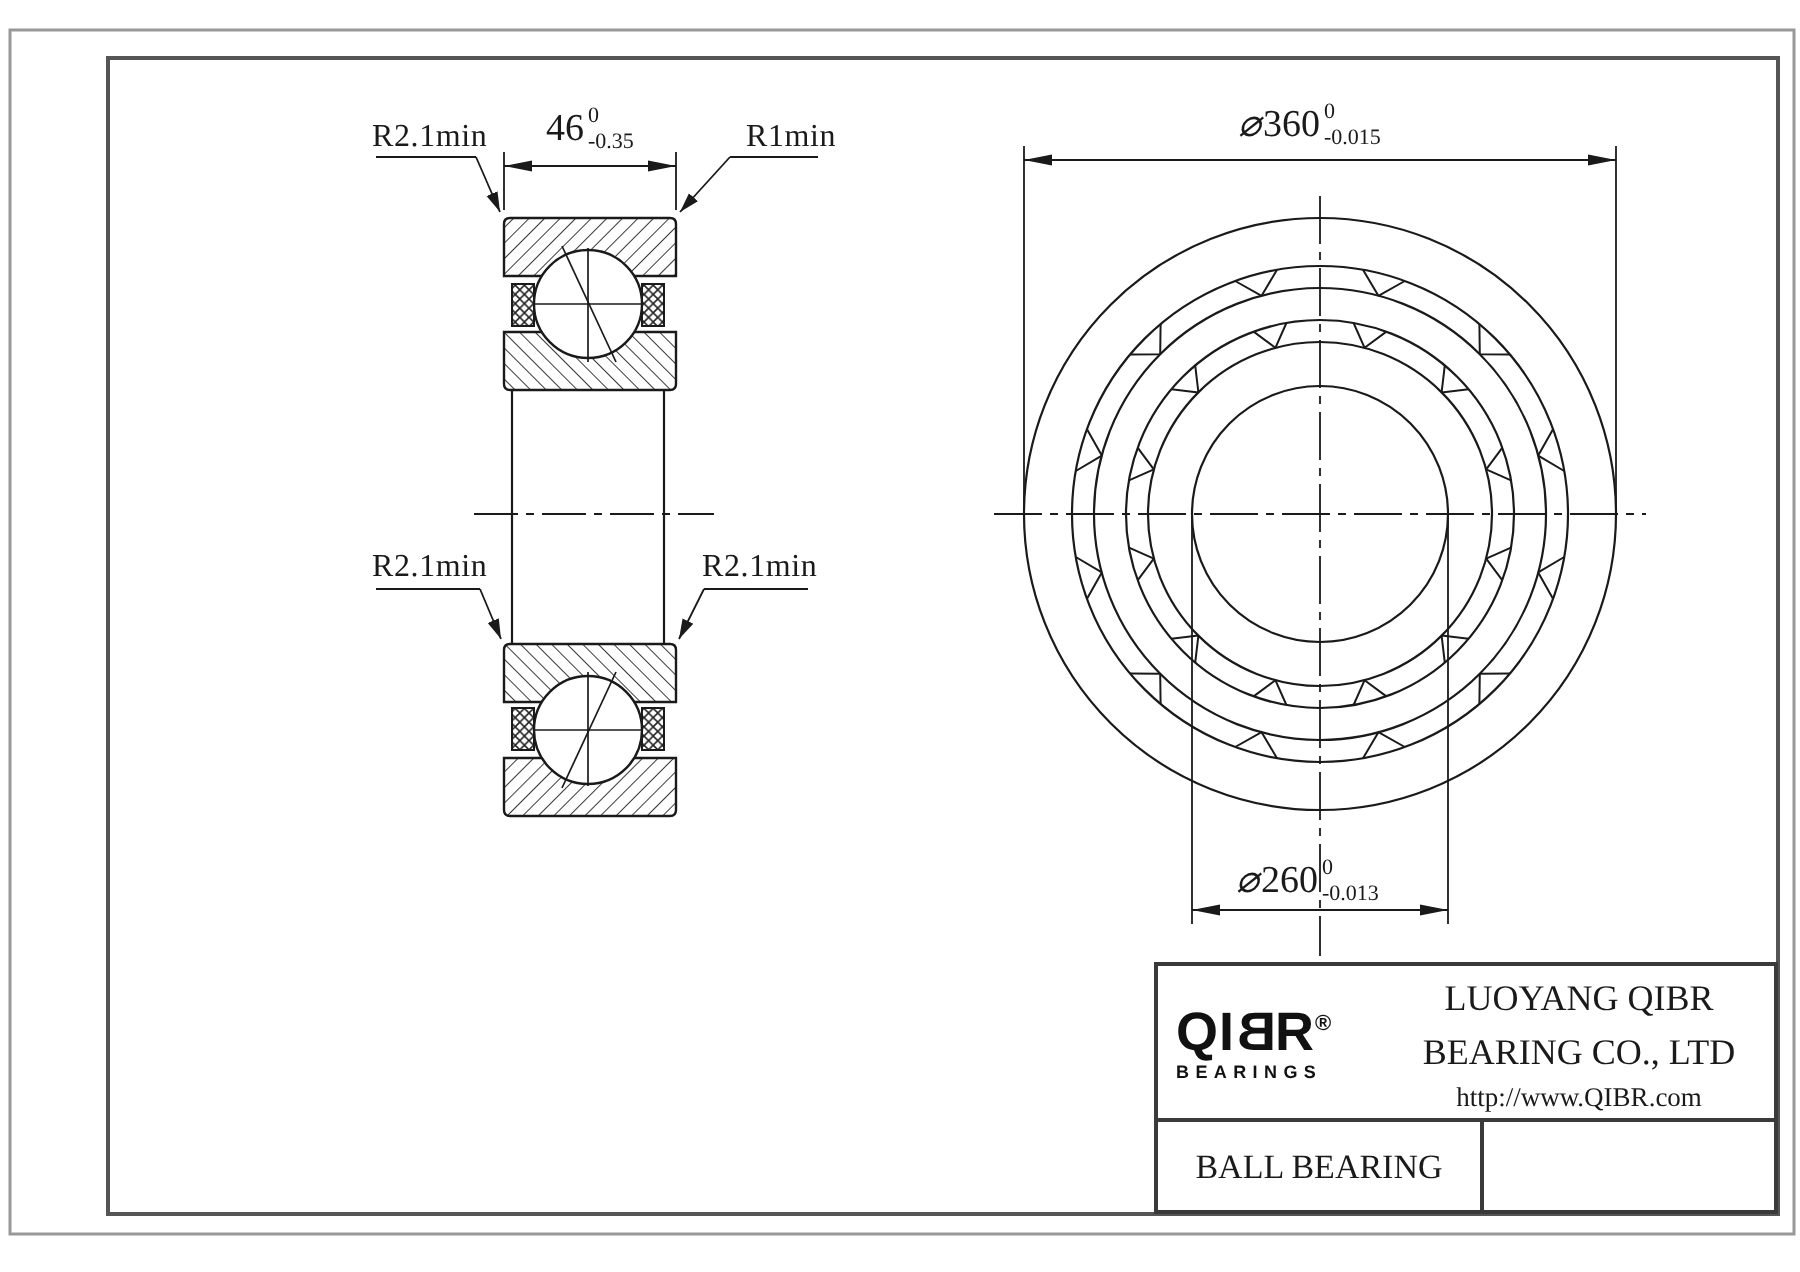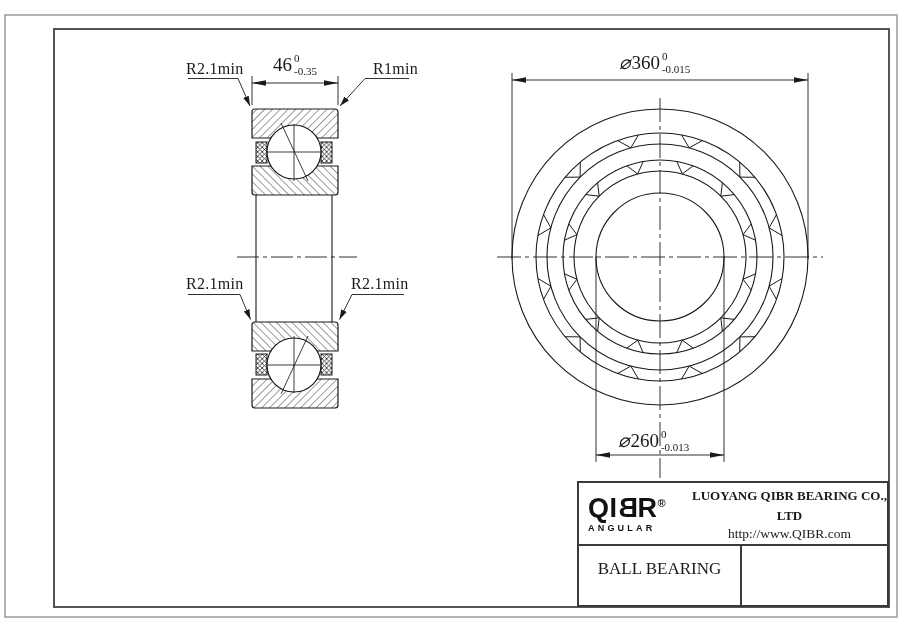--- a/index.html
+++ b/index.html
@@ -19,21 +19,21 @@
           border:2px solid #3a3a3a;background:#fff;display:flex;flex-direction:column;}
   .tb-row1{flex:0 0 49px;display:flex;align-items:center;}
   .tb-logo{flex:0 0 104px;padding-left:9px;padding-top:2px;}
   .logo-line{font-family:"Liberation Sans",sans-serif;font-weight:bold;font-size:27px;line-height:1;
              letter-spacing:.5px;color:#111;}
   .logo-line .flipB{display:inline-block;transform:scaleX(-1);}
   .logo-line .reg{font-size:11px;vertical-align:10px;font-weight:bold;}
   .logo-sub{font-family:"Liberation Sans",sans-serif;font-weight:bold;font-size:9px;
             letter-spacing:3.2px;color:#111;margin-top:1px;}
   .tb-company{flex:1;text-align:center;padding-top:3px;}
-  .company-name{font-size:13px;line-height:1.5;font-weight:bold;}
+  .company-name{font-size:18px;line-height:1.5;}
   .company-url{font-size:13.5px;line-height:1.4;}
   .tb-row2{flex:1;display:flex;border-top:2px solid #3a3a3a;}
   .tb-product{flex:0 0 161px;box-sizing:border-box;text-align:center;font-size:17px;line-height:1.85;
               padding-top:7px;}
   .tb-part{flex:1;border-left:2px solid #3a3a3a;text-align:center;font-size:17px;line-height:1.8;
            padding-top:7px;}
   .tb-part .part-num{font-size:19px;letter-spacing:1px;}
 </style>
 </head>
 <body>
@@ -184,21 +184,21 @@
     <span class="tol">
       <span>0</span>
       <span>-0.013</span>
     </span>
   </div>
 
   <div class="tblock">
     <div class="tb-row1">
       <div class="tb-logo">
         <div class="logo-line"><span>QI</span><span class="flipB">B</span><span>R</span><sup class="reg">®</sup></div>
-        <div class="logo-sub">ANGULAR</div>
+        <div class="logo-sub">BEARINGS</div>
       </div>
       <div class="tb-company">
         <div class="company-name">LUOYANG QIBR BEARING CO., LTD</div>
         <div class="company-url">http://www.QIBR.com</div>
       </div>
     </div>
     <div class="tb-row2">
       <div class="tb-product">
         <div>BALL BEARING</div>
       </div>

